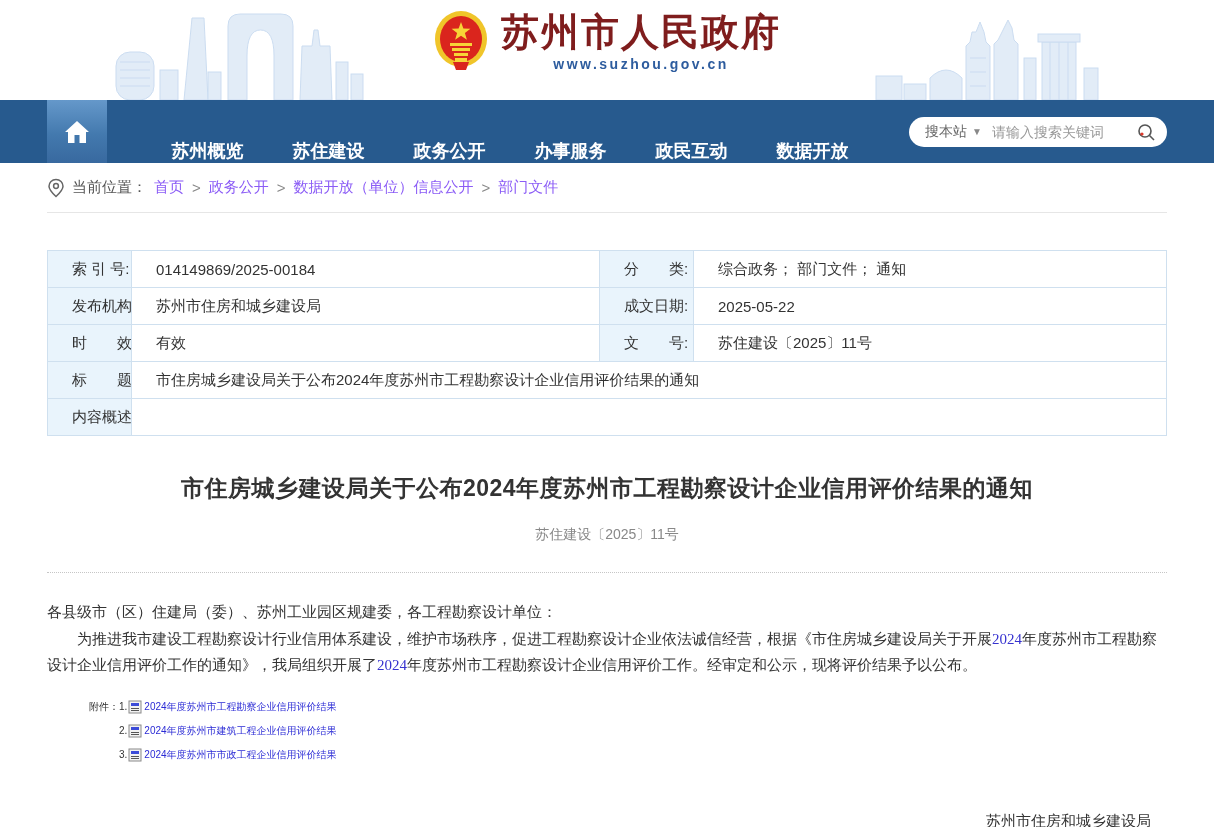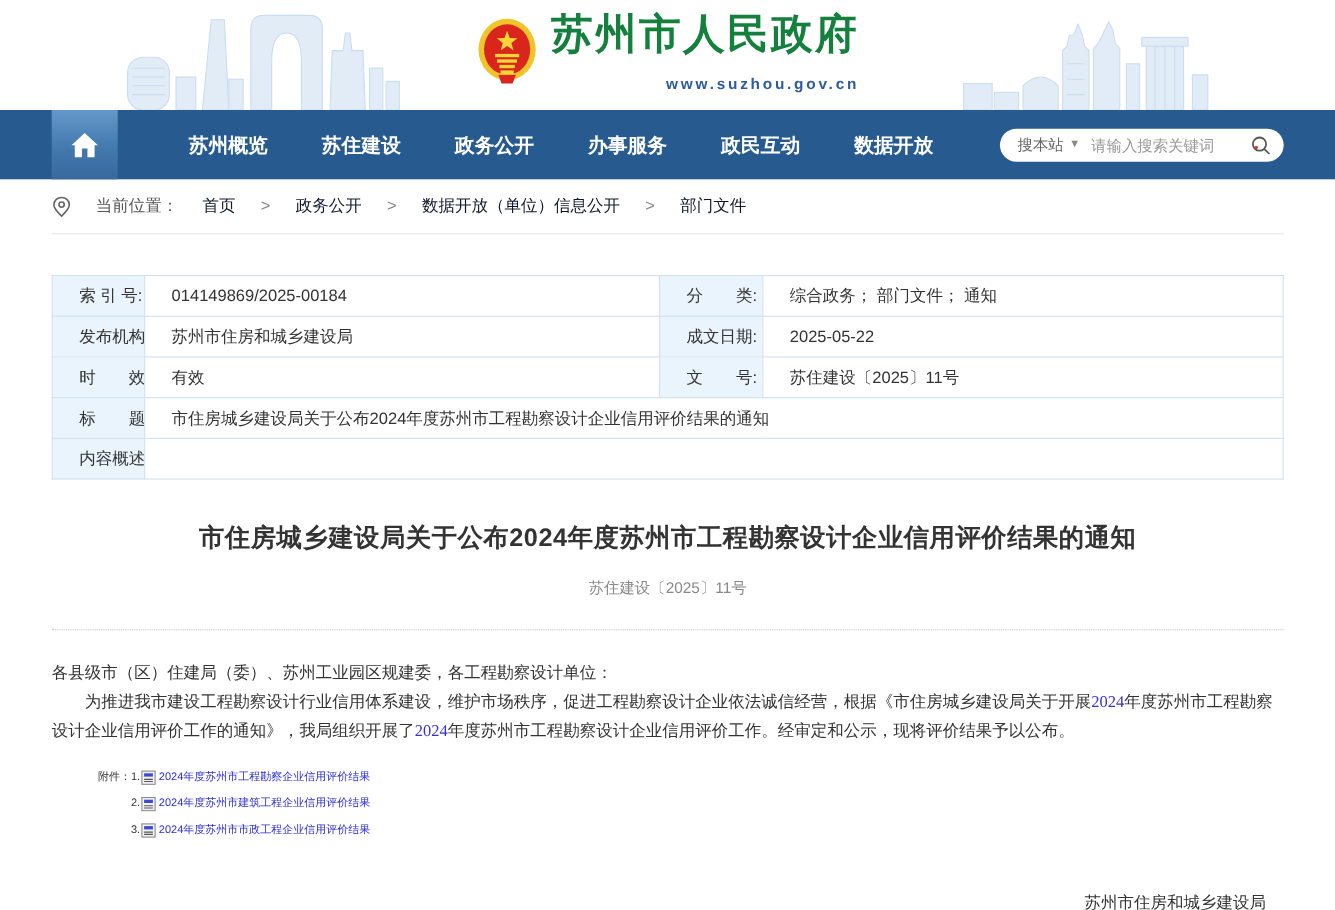--- a/index.html
+++ b/index.html
@@ -23,39 +23,39 @@
   .skyline.left  { left: 108px; }
   .skyline.right { right: 82px; }
   .brand {
     position: absolute; left: 0; right: 0; top: 10px;
     display: flex; justify-content: center; align-items: center;
     gap: 12px; text-decoration: none;
   }
   .brand-emblem { width: 56px; height: 62px; flex: 0 0 auto; }
   .brand-text { text-align: center; }
   .site-title {
-    font-size: 38px; font-weight: bold; color: #15803d;
+    font-size: 38px; font-weight: bold; color: #7f1d1d;
     letter-spacing: 2px; line-height: 44px;
   }
   .site-url {
     font-size: 14px; color: #2d5c9e; letter-spacing: 2.5px;
-    margin-top: 14px; font-weight: bold; text-align: right;
+    margin-top: 2px; font-weight: bold;
   }
 
   
   .main-nav { height: 63px; background: #275a8e; }
   .nav-inner { display: flex; align-items: stretch; height: 63px; }
   .home-tab {
     width: 60px; height: 63px;
     background: linear-gradient(180deg, #6598ca 0%, #4379ae 55%, #38699f 100%);
     display: flex; align-items: center; justify-content: center;
     cursor: pointer;
   }
   .nav-menu {
-    flex: 1; display: flex; align-items: center;
+    flex: 1; display: flex; align-items: flex-end;
     justify-content: space-around; padding: 0 30px 0 40px;
   }
   .nav-item {
     color: #ffffff; font-size: 18px; font-weight: bold;
     text-decoration: none; cursor: pointer; white-space: nowrap;
   }
   .search-box {
     align-self: center;
     width: 258px; height: 30px; background: #ffffff;
     border-radius: 20px; display: flex; align-items: center;
@@ -71,26 +71,26 @@
     flex: 1; min-width: 0; border: none; outline: none;
     font-size: 14px; color: #333; background: transparent;
     font-family: "Liberation Sans", "DejaVu Sans", sans-serif;
   }
   .search-input::placeholder { color: #999; }
   .search-btn { border: none; background: none; cursor: pointer; padding: 0 0 0 6px; display: flex; }
 
   
   .breadcrumb-bar { }
   .breadcrumb {
-    display: flex; align-items: center; gap: 22px;
+    display: flex; align-items: center; gap: 7px;
     height: 50px; border-bottom: 1px solid #e6e6e6;
     font-size: 15px; color: #555;
   }
   .bc-label { color: #555; }
-  .bc-link { color: #0f172a; text-decoration: none; cursor: pointer; }
+  .bc-link { color: #8b5cf6; text-decoration: none; cursor: pointer; }
   .bc-sep { color: #888; margin: 0 1px; }
 
   
   .meta-table {
     width: 100%; border-collapse: collapse; margin-top: 37px;
     table-layout: fixed; font-size: 15px;
   }
   .meta-table td {
     border: 1px solid #cfe0ef; height: 37px;
     padding: 6px 24px; color: #333; vertical-align: middle;

